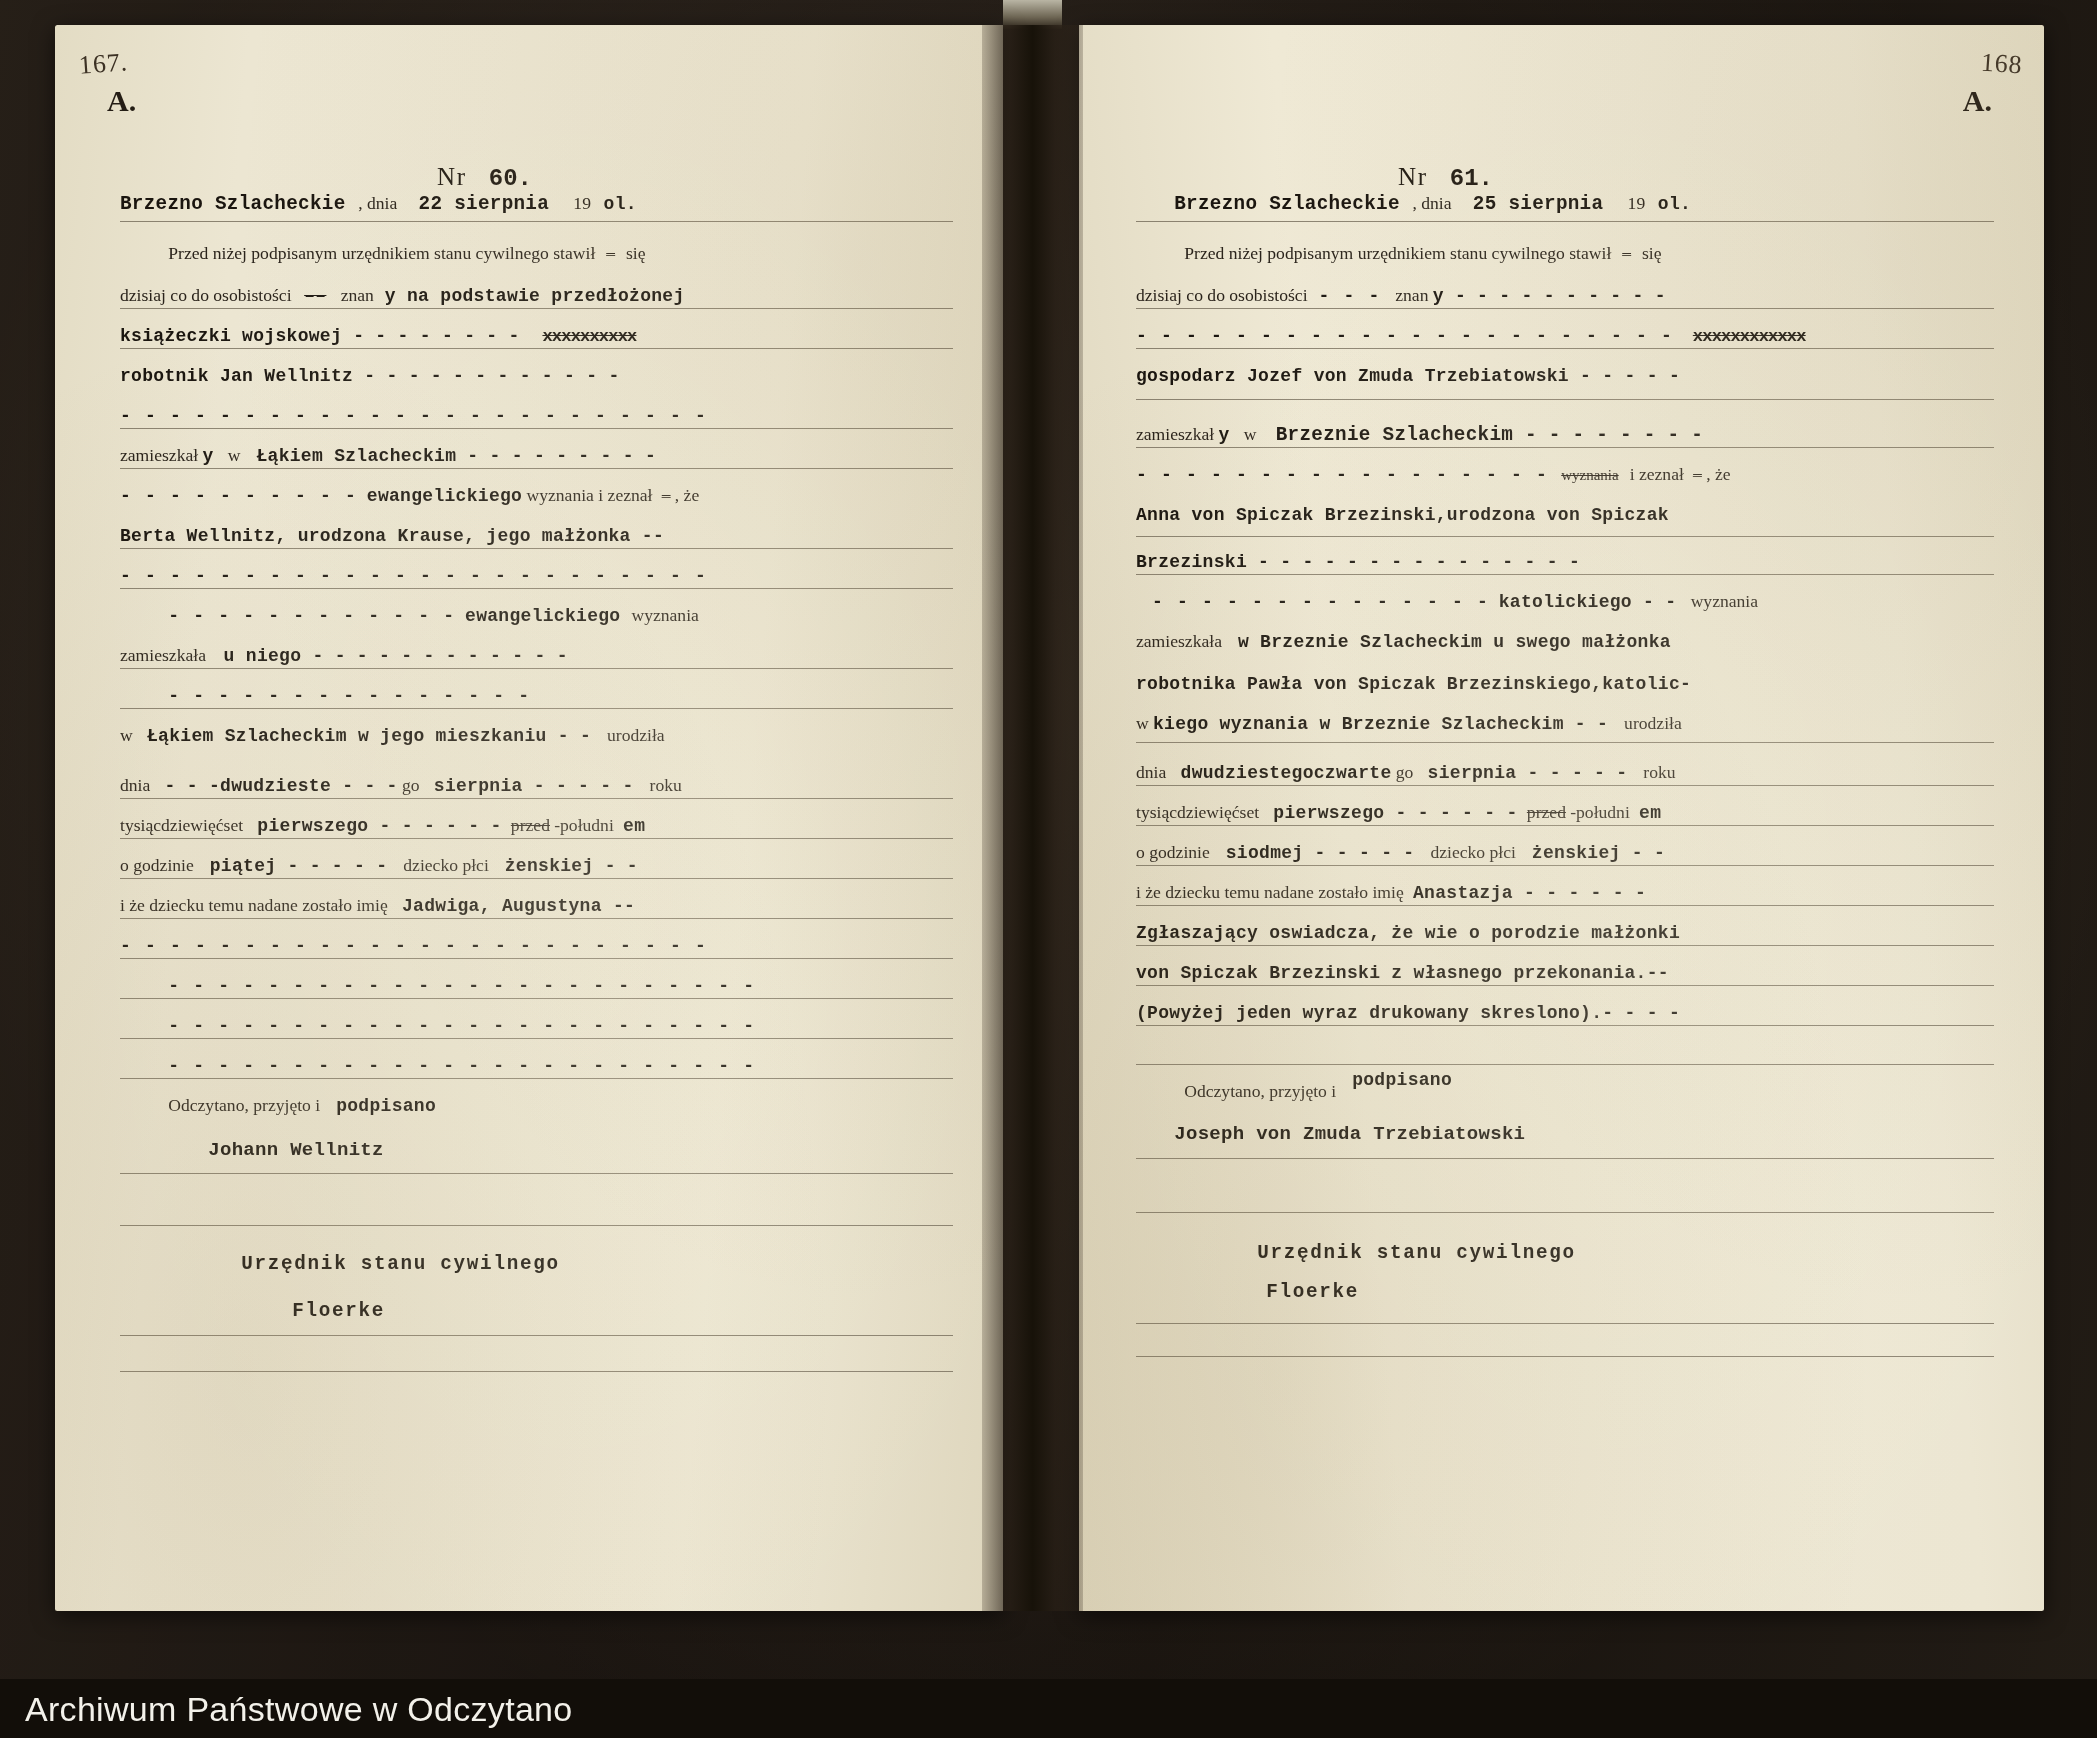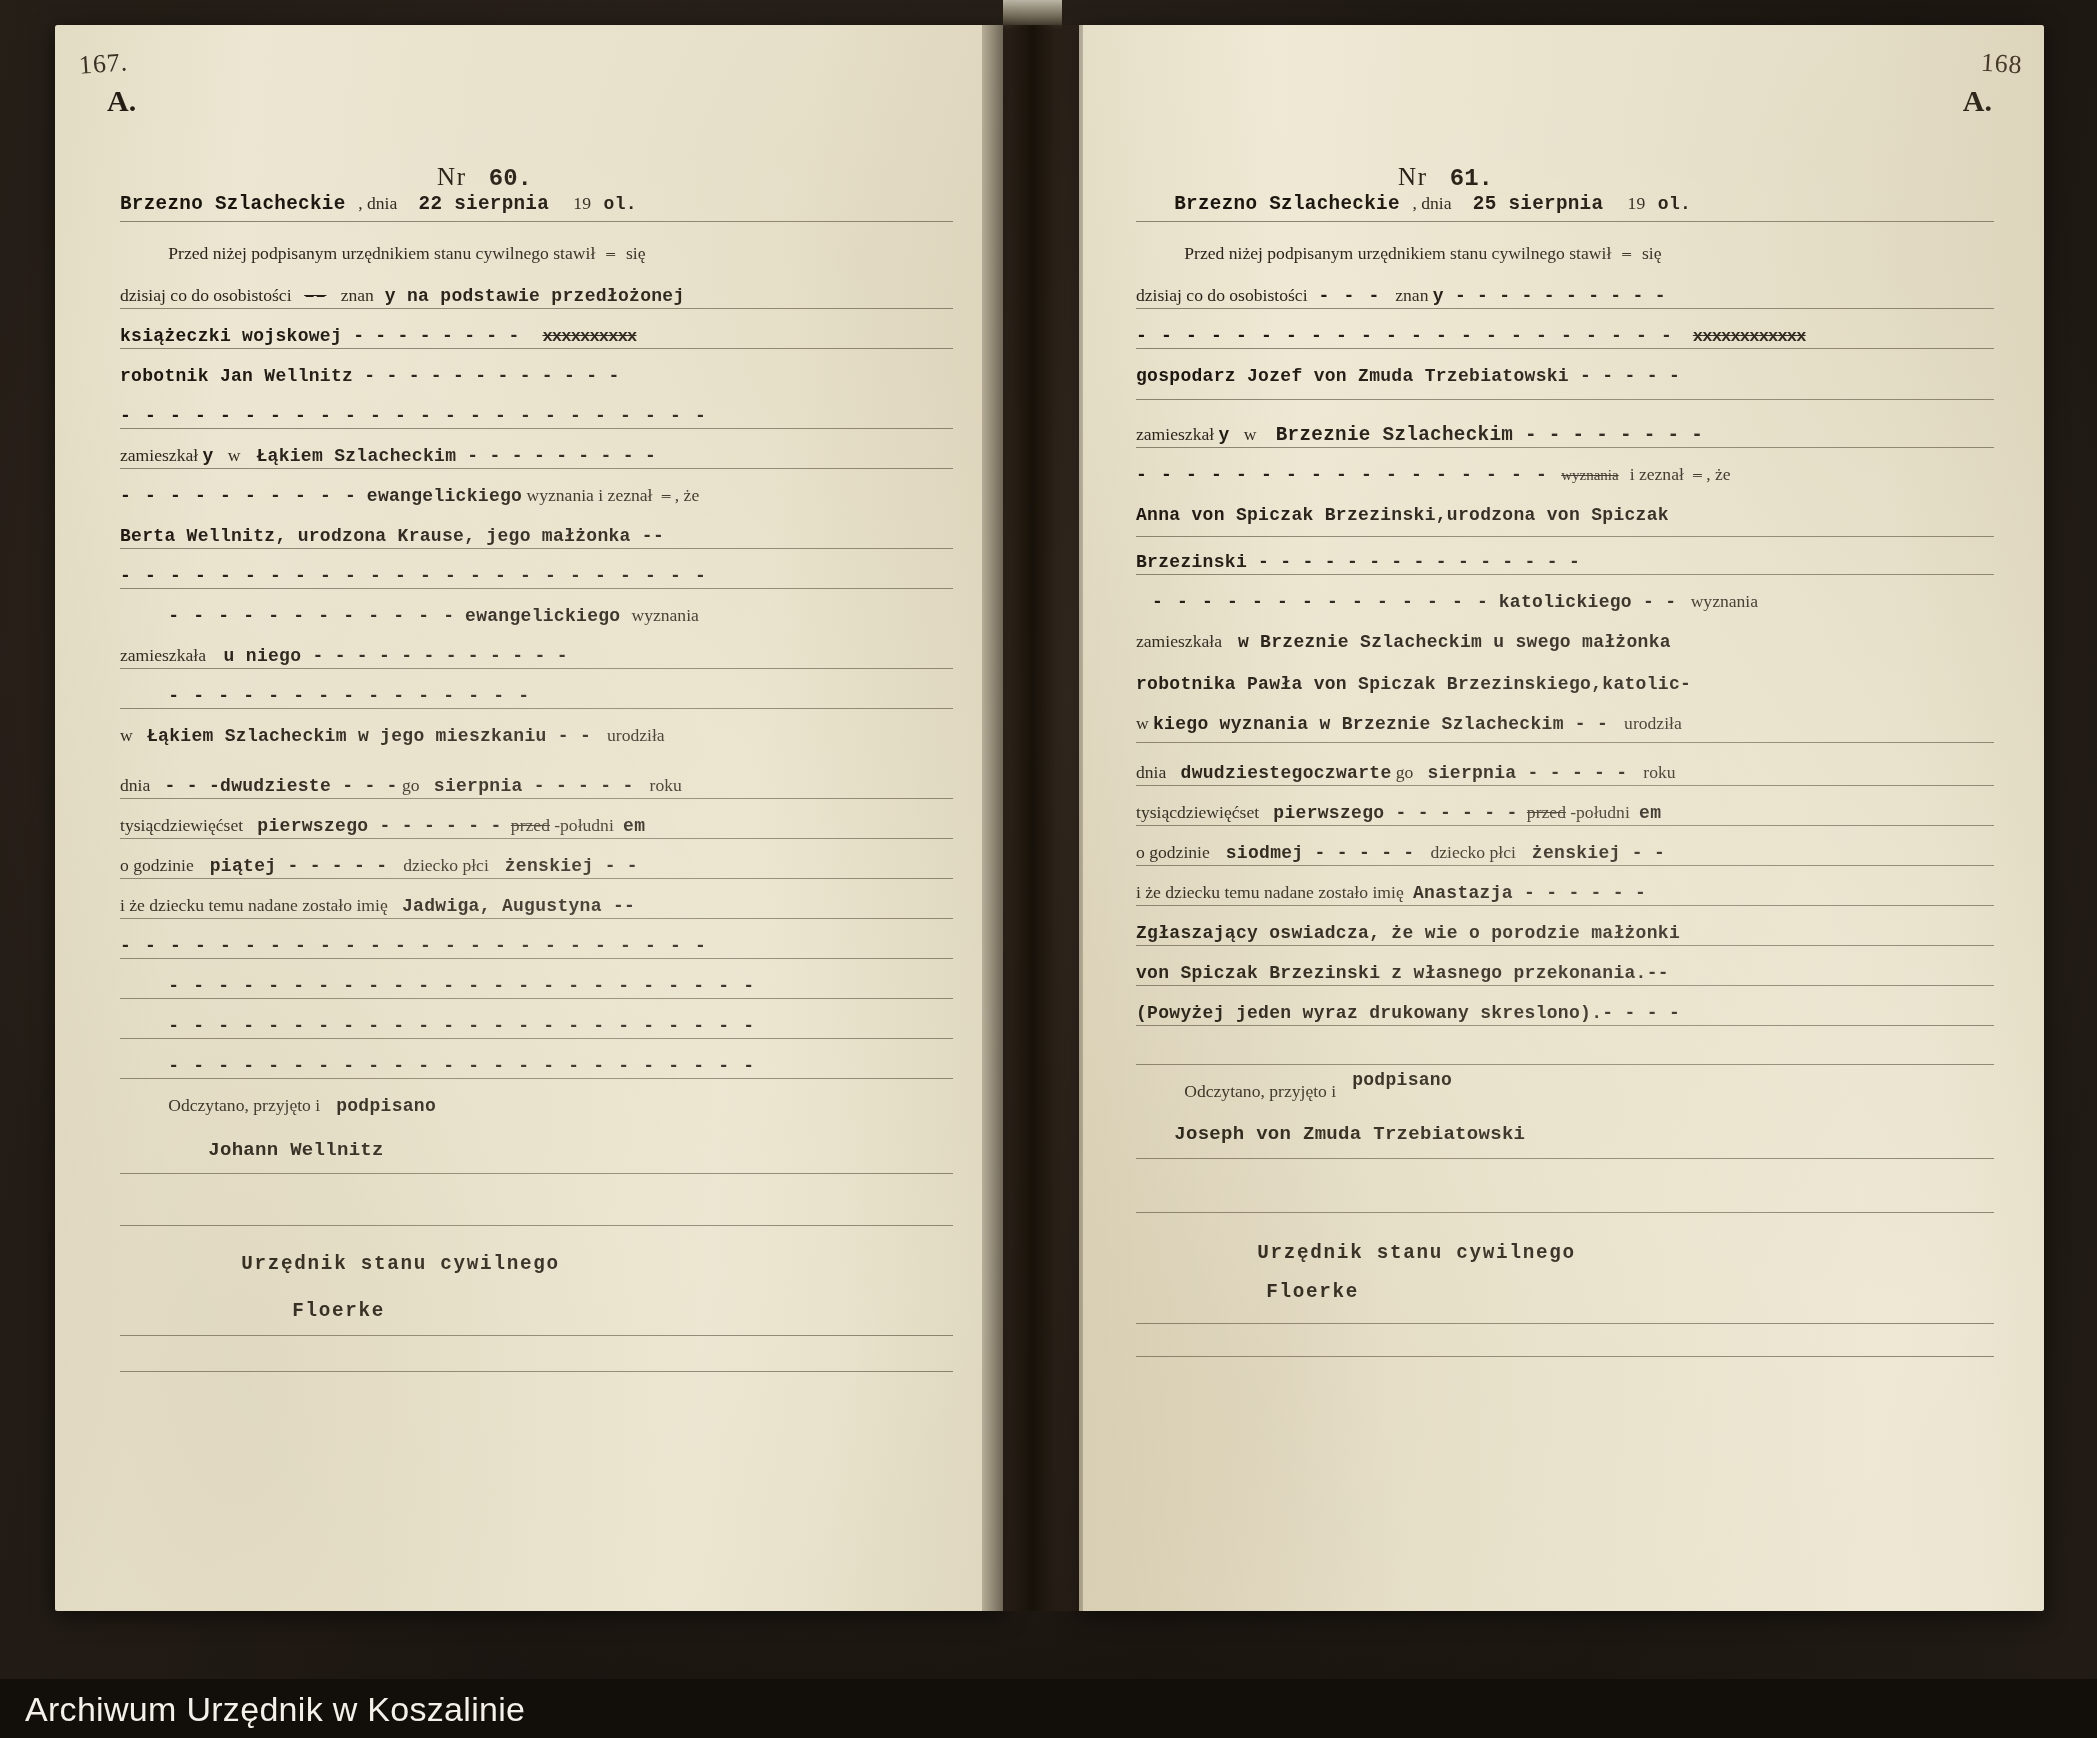--- a/index.html
+++ b/index.html
@@ -567,15 +567,15 @@
         </div>
 
       </div>
     </div>
   </div>
 
   <div class="gutter"></div>
 </div>
 
 <div class="footer-bar">
-  <span>Archiwum Urzędnik w Koszalinie</span>
+  <span>Archiwum Państwowe w Odczytano</span>
 </div>
 
 
 </body></html>

